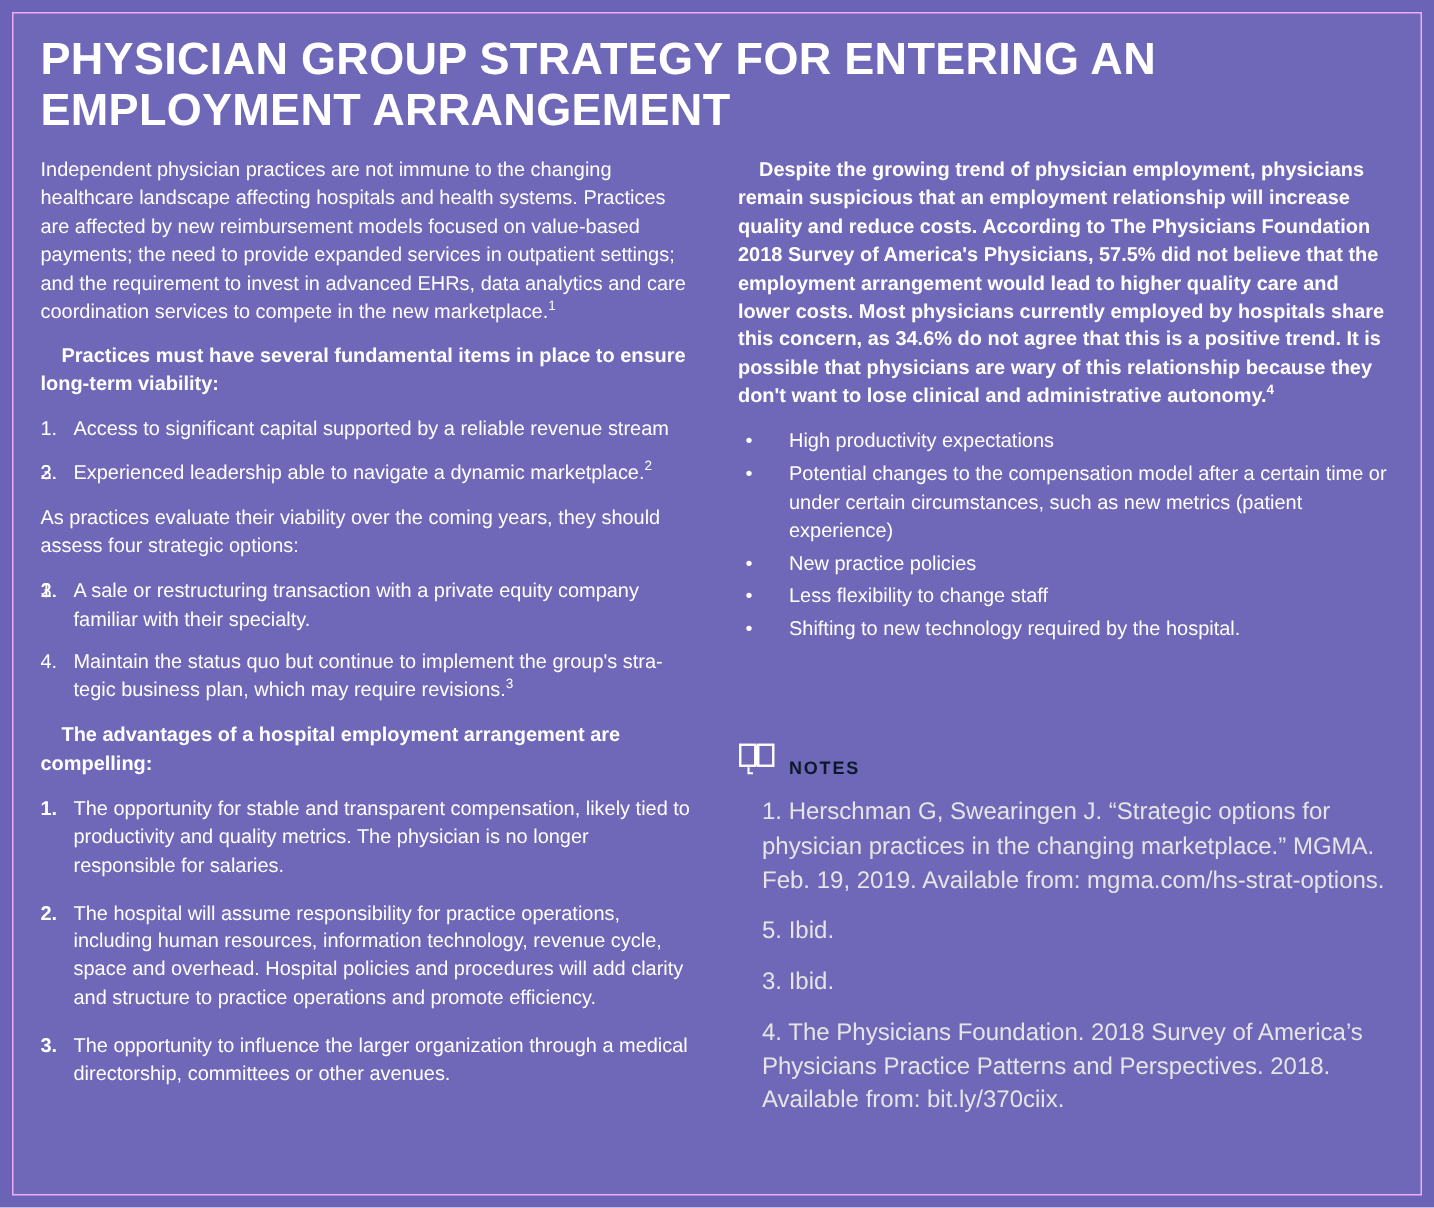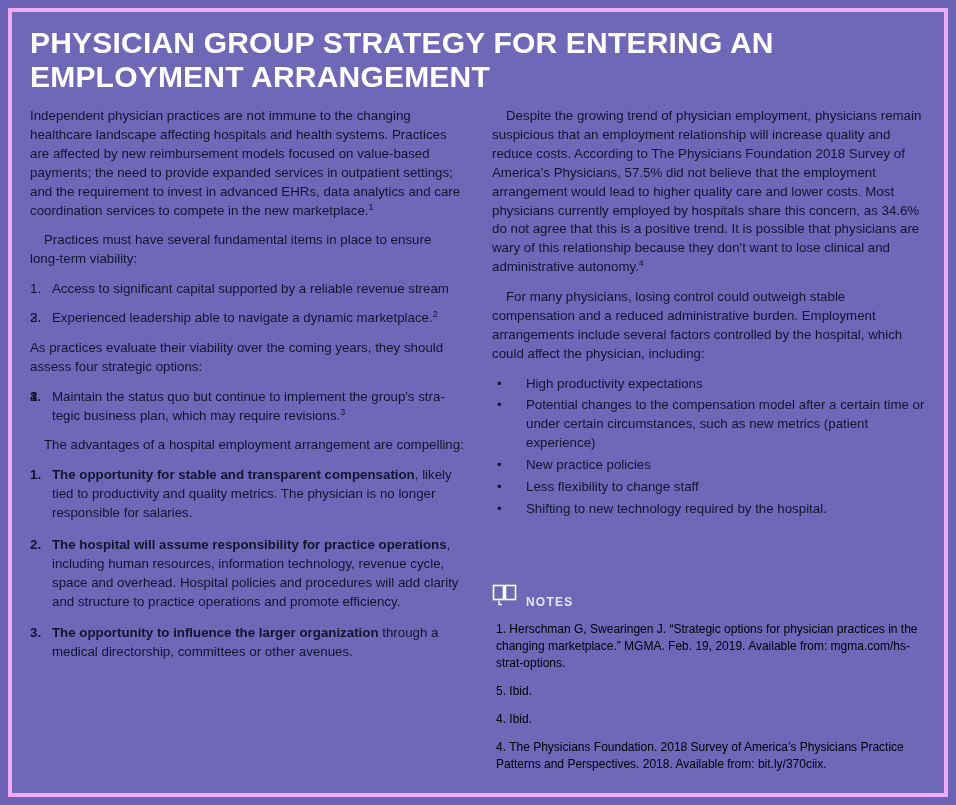--- a/index.html
+++ b/index.html
@@ -18,21 +18,21 @@
     box-sizing: border-box;
     overflow: hidden;
   }
   .inner {
     position: absolute;
     left: 8px;
     top: 8px;
     right: 8px;
     bottom: 8px;
     background: #6f67b8;
-    border: 4px solid #f0abfc;
+    border: 1px solid #f0abfc;
     box-sizing: border-box;
     padding: 14px 18px 10px 18px;
   }
   h1.title {
     margin: 0 0 14px 0;
     color: #ffffff;
     font-size: 30px;
     line-height: 1.12;
     font-weight: bold;
     letter-spacing: 0.2px;
@@ -40,27 +40,28 @@
   }
   .columns {
     display: flex;
     gap: 28px;
   }
   .col {
     width: 448px;
     color: #ffffff;
   }
   p, li, .para {
-    color: #0f172a;
+    color: #ffffff;
     font-size: 13.3px;
     line-height: 1.42;
     margin: 0 0 11px 0;
   }
   .indent {
     text-indent: 14px;
+    font-weight: bold;
   }
   ol.numbered {
     list-style: none;
     margin: 0 0 11px 0;
     padding: 0;
   }
   ol.numbered li {
     position: relative;
     padding-left: 22px;
     margin-bottom: 10px;
@@ -96,47 +97,47 @@
     position: relative;
     padding-left: 22px;
     margin-bottom: 13px;
   }
   ol.bold-list li .num {
     position: absolute;
     left: 0;
     top: 0;
     font-weight: bold;
   }
-  .b { font-weight: bold; }
+  .b { font-weight: normal; }
   sup {
     font-size: 9px;
     vertical-align: super;
     line-height: 0;
   }
   .notes-head {
     display: flex;
     align-items: center;
     gap: 8px;
     margin: 26px 0 12px 0;
   }
   .notes-head .label {
-    color: #e5e5e5;
+    color: #0f172a;
     font-size: 12px;
     font-weight: bold;
     letter-spacing: 1.2px;
     margin-top: 13px;
   }
   .book-icon {
     display: block;
   }
   .note {
-    color: #000000;
-    font-size: 12px;
+    color: #e5e5e5;
+    font-size: 16px;
     line-height: 1.42;
-    margin: 0 0 11px 4px;
+    margin: 0 0 11px 16px;
   }
   .spacer-lg { height: 26px; }
 </style>
 </head>
 <body>
 
 <div class="page">
   <div class="inner">
 
     <h1 class="title">PHYSICIAN GROUP STRATEGY FOR ENTERING AN EMPLOYMENT ARRANGEMENT</h1>
@@ -153,39 +154,38 @@
           <li><span class="num">1.</span><span>Access to significant capital supported by a reliable revenue stream</span></li>
           <li><span class="num">2.</span></li>
           <li><span class="num">3.</span><span>Experienced leadership able to navigate a dynamic marketplace.</span><sup>2</sup></li>
         </ol>
 
         <p class="para">As practices evaluate their viability over the coming years, they should assess four strategic options:</p>
 
         <ol class="numbered">
           <li><span class="num">1.</span></li>
           <li><span class="num">2.</span></li>
-          <li><span class="num">3.</span></li>
+          <li><span class="num">3.</span><span>A sale or restructuring transaction with a private equity company familiar with their specialty.</span></li>
           <li><span class="num">4.</span><span>Maintain the status quo but continue to implement the group's stra-tegic business plan, which may require revisions.</span><sup>3</sup></li>
         </ol>
 
         <p class="para indent">The advantages of a hospital employment arrangement are compelling:</p>
 
         <ol class="bold-list">
           <li><span class="num">1.</span><span class="b">The opportunity for stable and transparent compensation</span><span>, likely tied to productivity and quality metrics. The physician is no longer responsible for salaries.</span></li>
           <li><span class="num">2.</span><span class="b">The hospital will assume responsibility for practice operations</span><span>, including human resources, information technology, revenue cycle, space and overhead. Hospital policies and procedures will add clarity and structure to practice operations and promote efficiency.</span></li>
           <li><span class="num">3.</span><span class="b">The opportunity to influence the larger organization</span><span> through a medical directorship, committees or other avenues.</span></li>
         </ol>
 
       </div>
 
       <div class="col">
 
         <p class="para indent"><span>Despite the growing trend of physician employment, physicians remain suspicious that an employment relationship will increase quality and reduce costs. According to The Physicians Foundation 2018 Survey of America's Physicians, 57.5% did not believe that the employment arrangement would lead to higher quality care and lower costs. Most physicians currently employed by hospitals share this concern, as 34.6% do not agree that this is a positive trend. It is possible that physicians are wary of this relationship because they don't want to lose clinical and administrative autonomy.</span><sup>4</sup></p>
 
-        <p class="para indent">For many physicians, losing control could outweigh stable compensation and a reduced administrative burden. Employment arrangements include several factors controlled by the hospital, which could affect the physician, including:</p>
 
         <ul class="bullets">
           <li><span class="dot">•</span><span>High productivity expectations</span></li>
           <li><span class="dot">•</span><span>Potential changes to the compensation model after a certain time or under certain circumstances, such as new metrics (patient experience)</span></li>
           <li><span class="dot">•</span><span>New practice policies</span></li>
           <li><span class="dot">•</span><span>Less flexibility to change staff</span></li>
           <li><span class="dot">•</span><span>Shifting to new technology required by the hospital.</span></li>
         </ul>
 
         <div class="spacer-lg"></div>
@@ -198,19 +198,19 @@
               <rect x="13.5" y="2.5" width="10" height="14" stroke="#ffffff" stroke-width="1.6"></rect>
               <line x1="12.5" y1="2.5" x2="12.5" y2="16.5" stroke="#ffffff" stroke-width="1.6"></line>
               <path d="M7 17.5 V21.5 H10" stroke="#ffffff" stroke-width="1.4" fill="none"></path>
             </svg>
           </span>
           <span class="label">NOTES</span>
         </div>
 
         <p class="note">1. Herschman G, Swearingen J. “Strategic options for physician practices in the changing marketplace.” MGMA. Feb. 19, 2019. Available from: mgma.com/hs-strat-options.</p>
         <p class="note">5. Ibid.</p>
-        <p class="note">4. Ibid.</p>
+        <p class="note">3. Ibid.</p>
         <p class="note">4. The Physicians Foundation. 2018 Survey of America’s Physicians Practice Patterns and Perspectives. 2018. Available from: bit.ly/370ciix.</p>
 
       </div>
     </div>
   </div>
 </div>
 
 </body></html>

